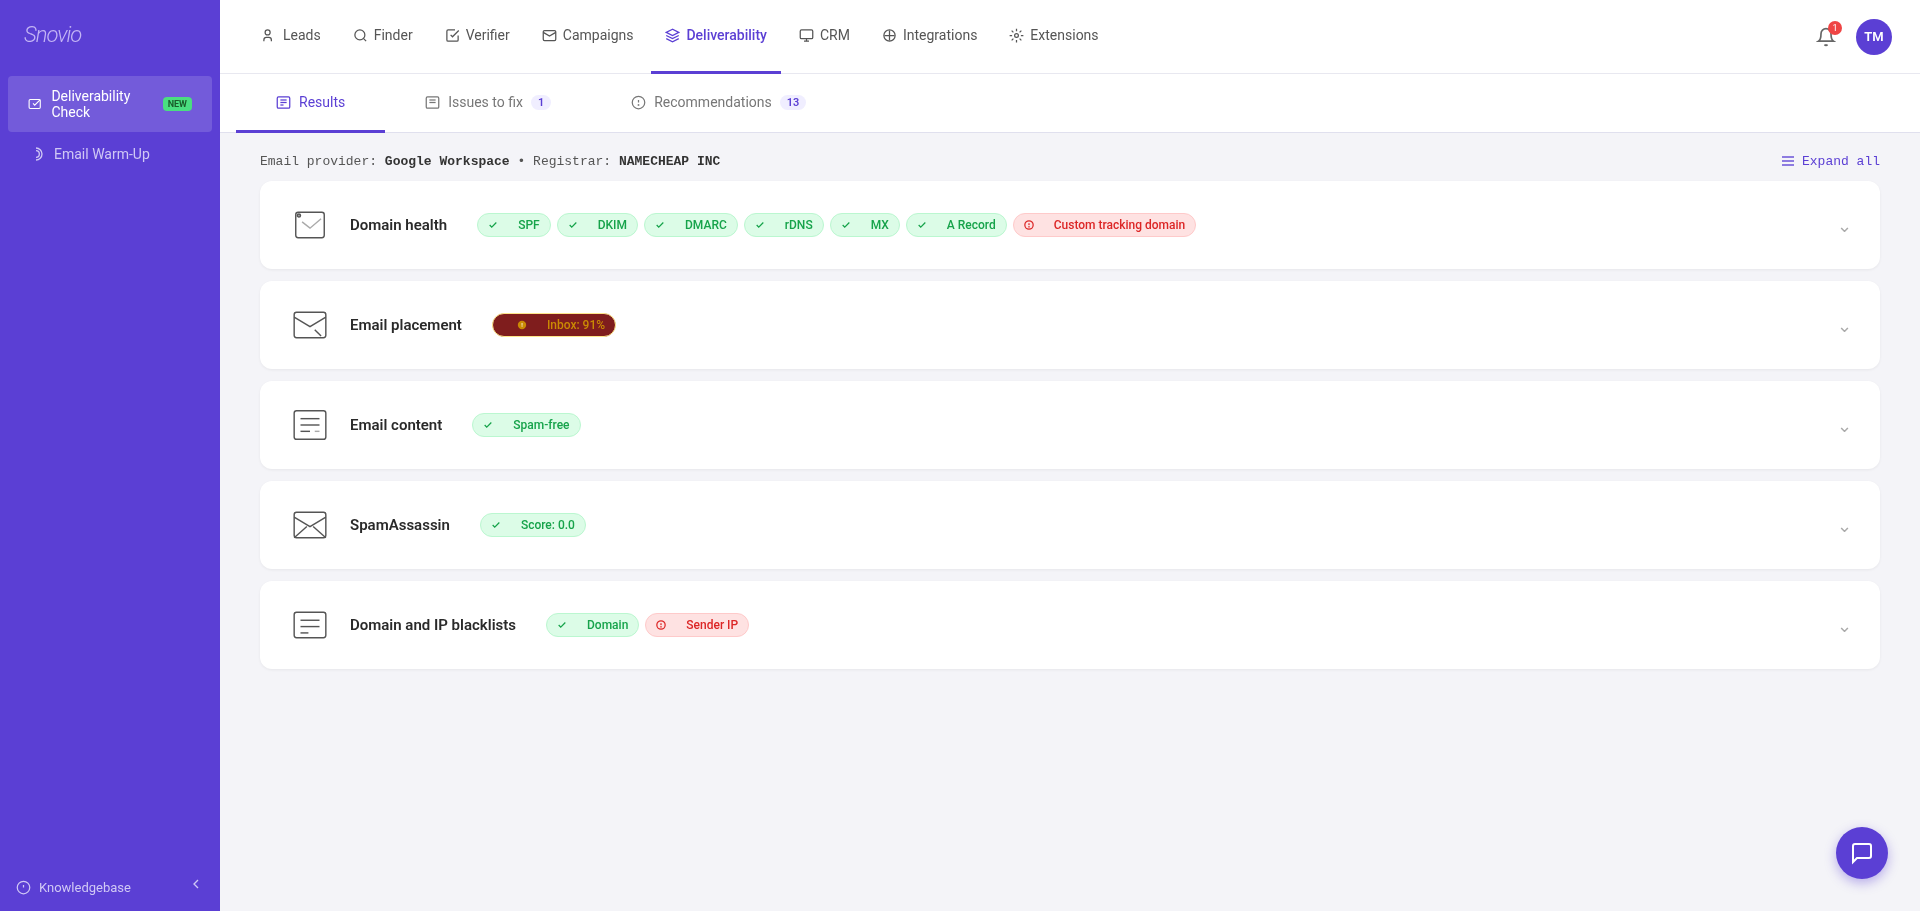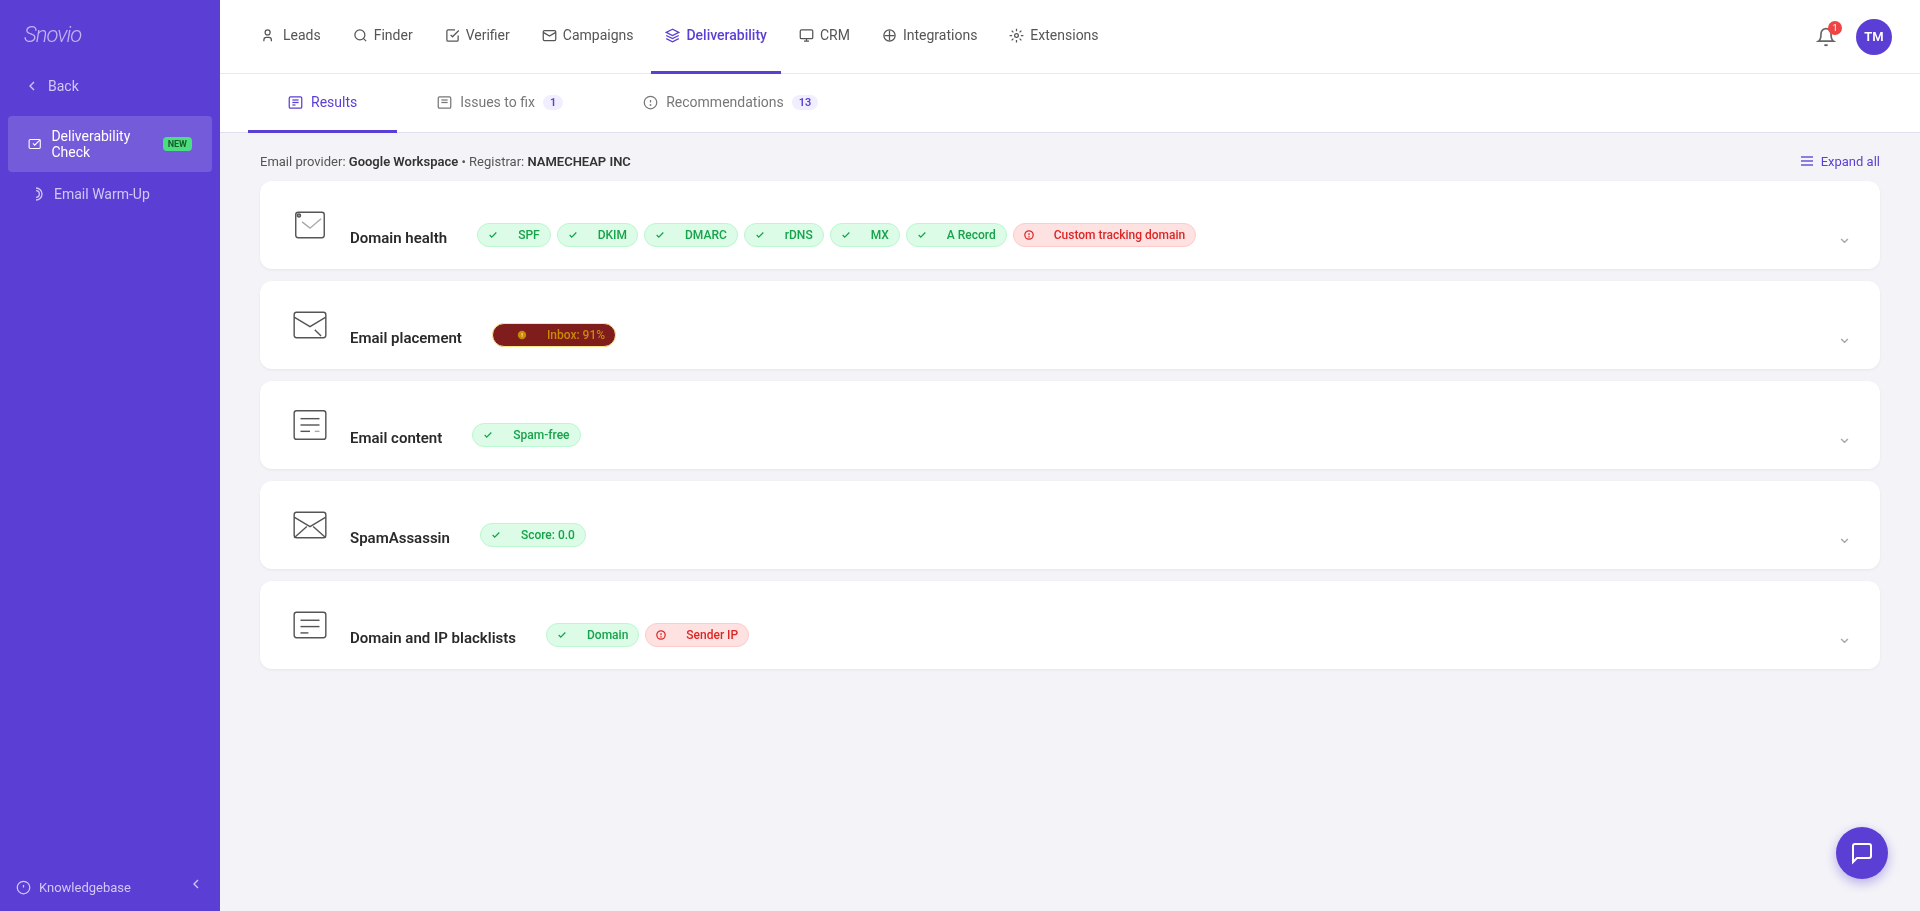--- a/index.html
+++ b/index.html
@@ -160,21 +160,21 @@
       overflow-y: auto;
       padding: 0 0 40px 0;
       background: #f4f4f8;
     }
 
     
     .tabs-bar {
       background: white;
       display: flex;
       border-bottom: 1px solid #e0e0ee;
-      padding: 0 28px;
+      padding: 0 16px;
     }
     .tab-item {
       display: flex;
       align-items: center;
       gap: 8px;
       padding: 20px 40px;
       font-size: 14px;
       color: #777;
       cursor: pointer;
       border-bottom: 3px solid transparent;
@@ -194,40 +194,41 @@
       border-radius: 10px;
     }
 
     
     .provider-bar {
       display: flex;
       align-items: center;
       justify-content: space-between;
       padding: 20px 40px 12px;
       background: #f4f4f8;
+      font-family: Liberation Mono, monospace;
     }
     .provider-text { font-size: 13px; color: #555; }
     .provider-text strong { font-weight: 600; color: #333; }
     .expand-all {
       display: flex;
       align-items: center;
       gap: 6px;
       color: #5b3fd4;
       font-size: 13px;
       cursor: pointer;
     }
 
     
     .cards-area { padding: 0 40px; display: flex; flex-direction: column; gap: 12px; }
     .card {
       background: white;
       border-radius: 12px;
       padding: 22px 28px;
       display: flex;
-      align-items: flex-end;
+      align-items: center;
       gap: 18px;
       box-shadow: 0 1px 3px rgba(0,0,0,0.06);
     }
     .card-icon {
       width: 44px;
       height: 44px;
       flex-shrink: 0;
       display: flex;
       align-items: center;
       justify-content: center;
@@ -274,26 +275,20 @@
 
     
     svg { display: block; }
   </style>
 </head>
 <body>
 
 <div class="sidebar">
   <div class="sidebar-logo">
     <span>Snov</span><span>io</span>
-  </div>
-  <div class="sidebar-back">
-    <svg width="16" height="16" viewBox="0 0 24 24" fill="none" stroke="currentColor" stroke-width="2">
-        <polyline points="15 18 9 12 15 6"></polyline>
-      </svg>
-    <span>Back</span>
   </div>
   <div class="sidebar-nav">
     <div class="sidebar-item active">
       <svg width="16" height="16" viewBox="0 0 24 24" fill="none" stroke="currentColor" stroke-width="2">
           <rect x="2" y="4" width="20" height="16" rx="2"></rect>
           <polyline points="9 11 12 14 22 4"></polyline>
         </svg>
       <span>Deliverability Check</span>
       <span class="badge-new">NEW</span>
     </div>

